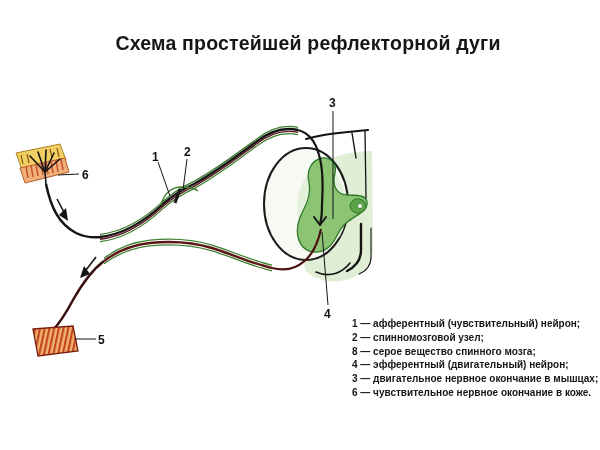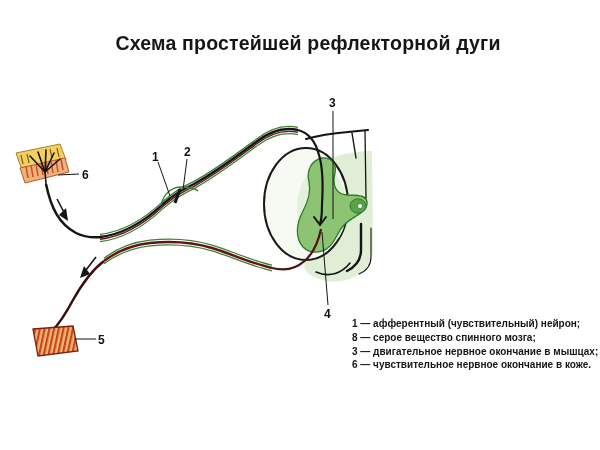--- a/index.html
+++ b/index.html
@@ -188,18 +188,20 @@
       </g>
       <g>
         <line x1="79" y1="174" x2="58" y2="175" stroke="#151515" stroke-width="1"></line>
         <text x="82" y="179">6</text>
       </g>
     </g>
   </svg>
 
   <div class="legend">
     <div>1 — афферентный (чувствительный) нейрон;</div>
+    <div>2 — спинномозговой узел;</div>
     <div>8 — серое вещество спинного мозга;</div>
+    <div>4 — эфферентный (двигательный) нейрон;</div>
     <div>3 — двигательное нервное окончание в мышцах;</div>
     <div>6 — чувствительное нервное окончание в коже.</div>
   </div>
 
 </div>
 
 </body></html>

